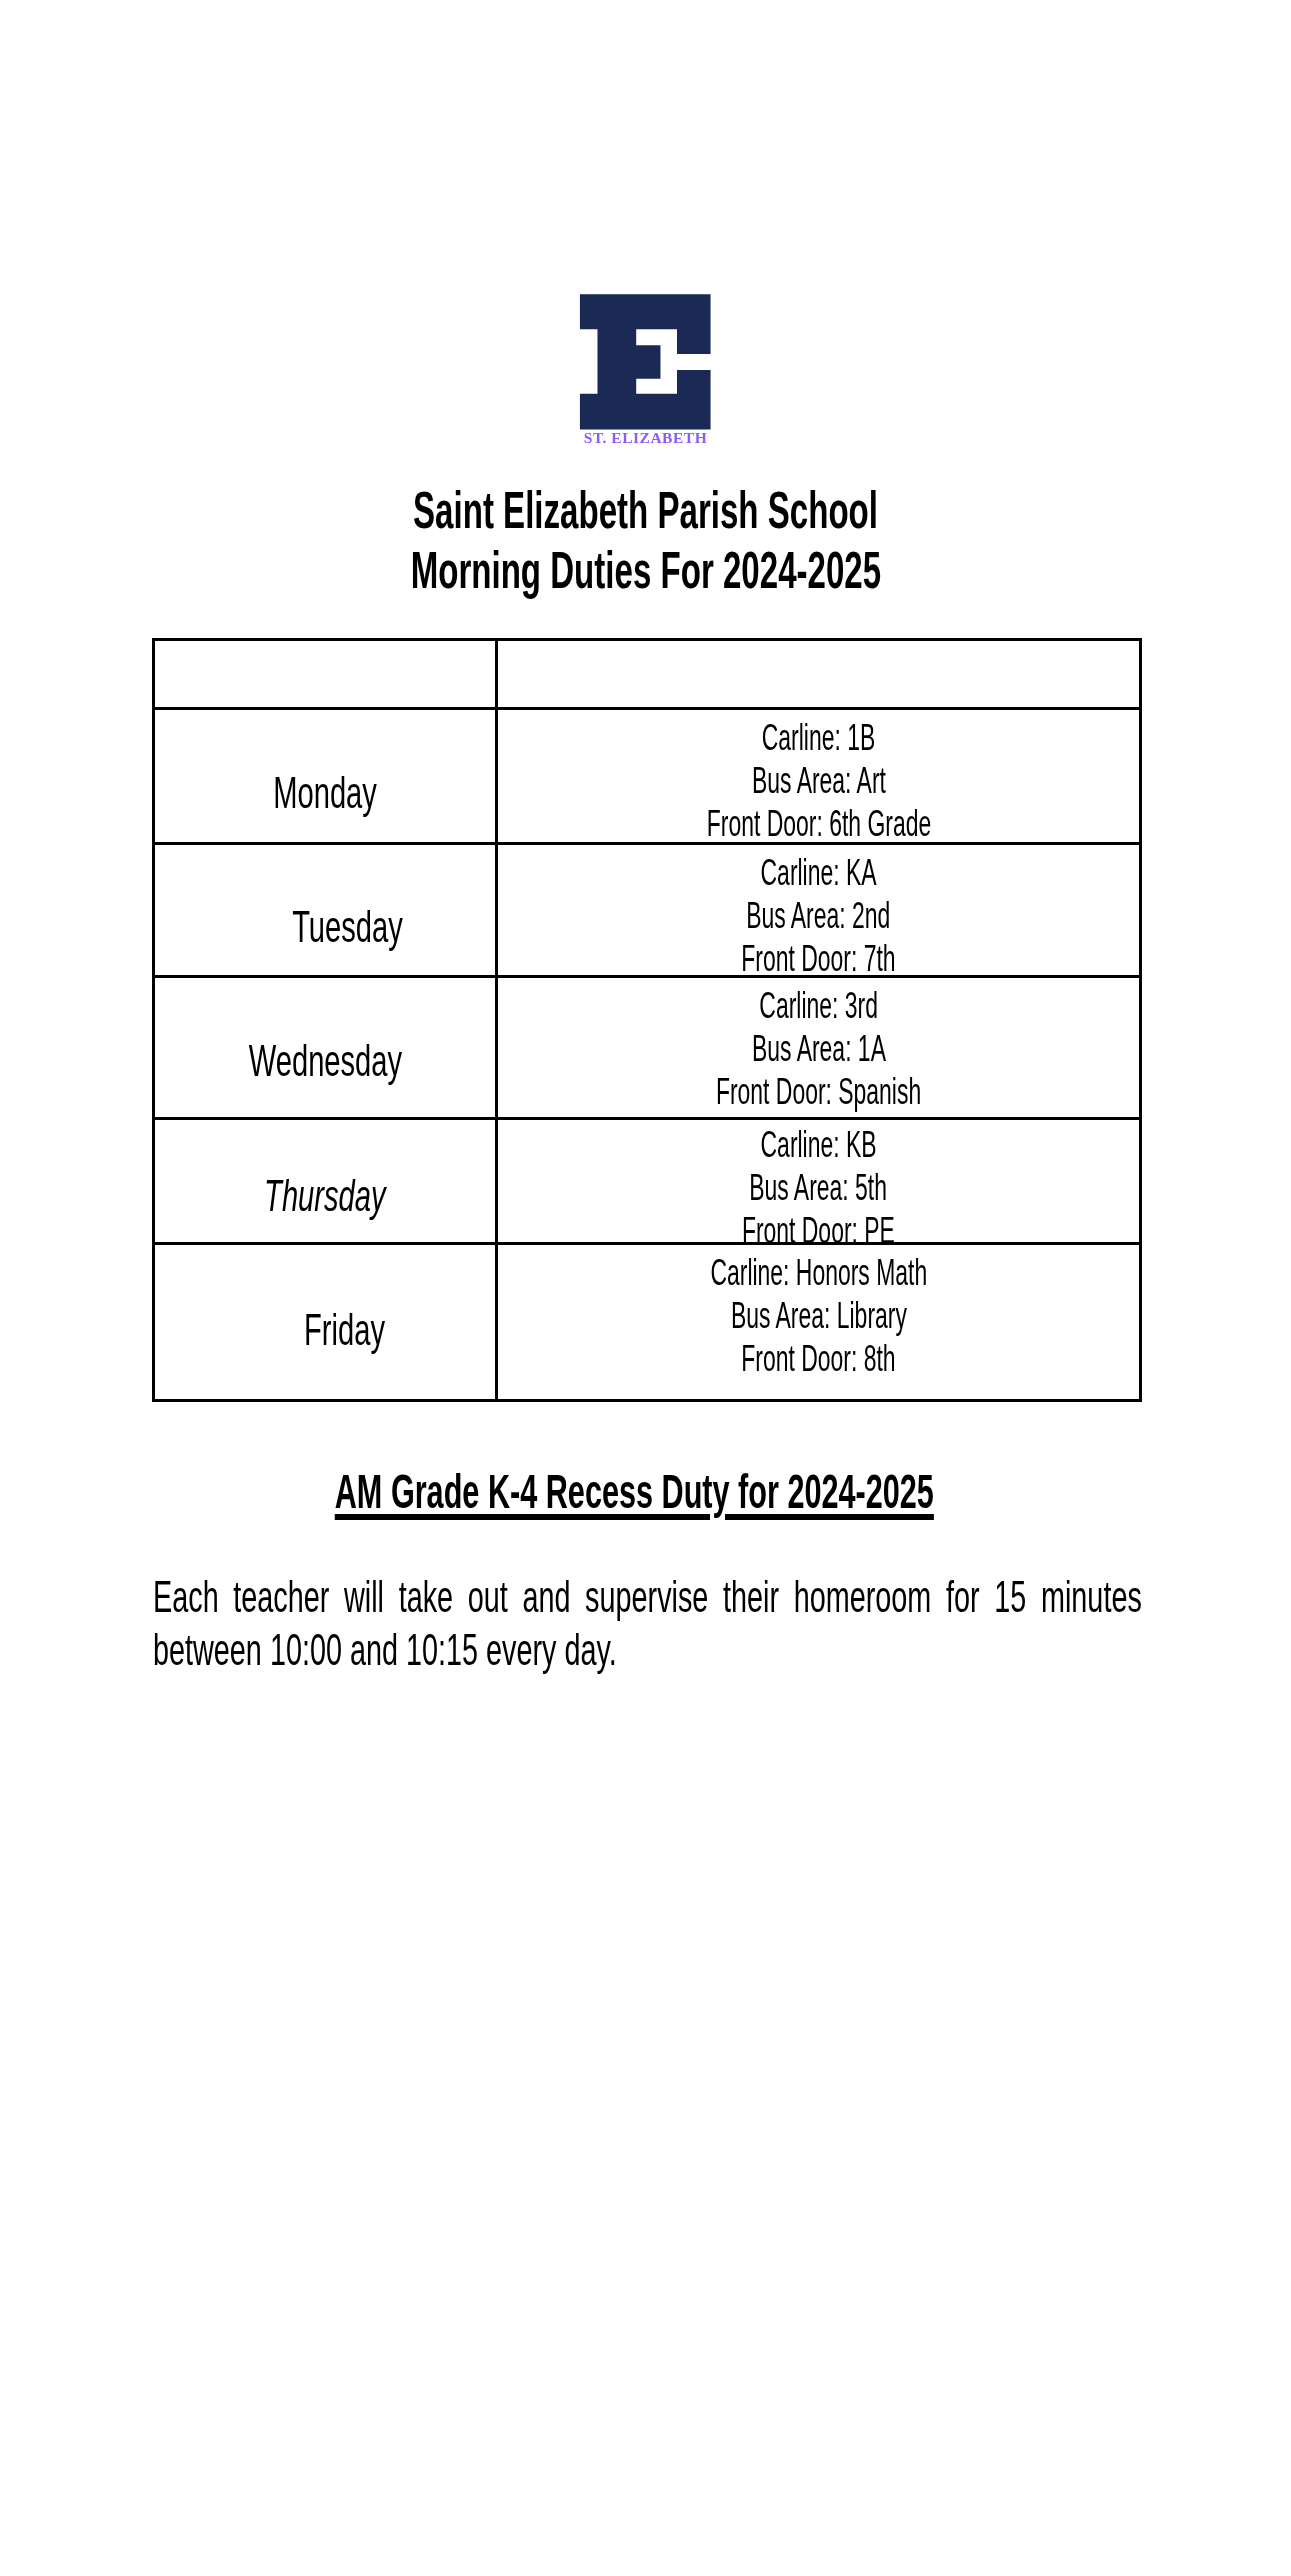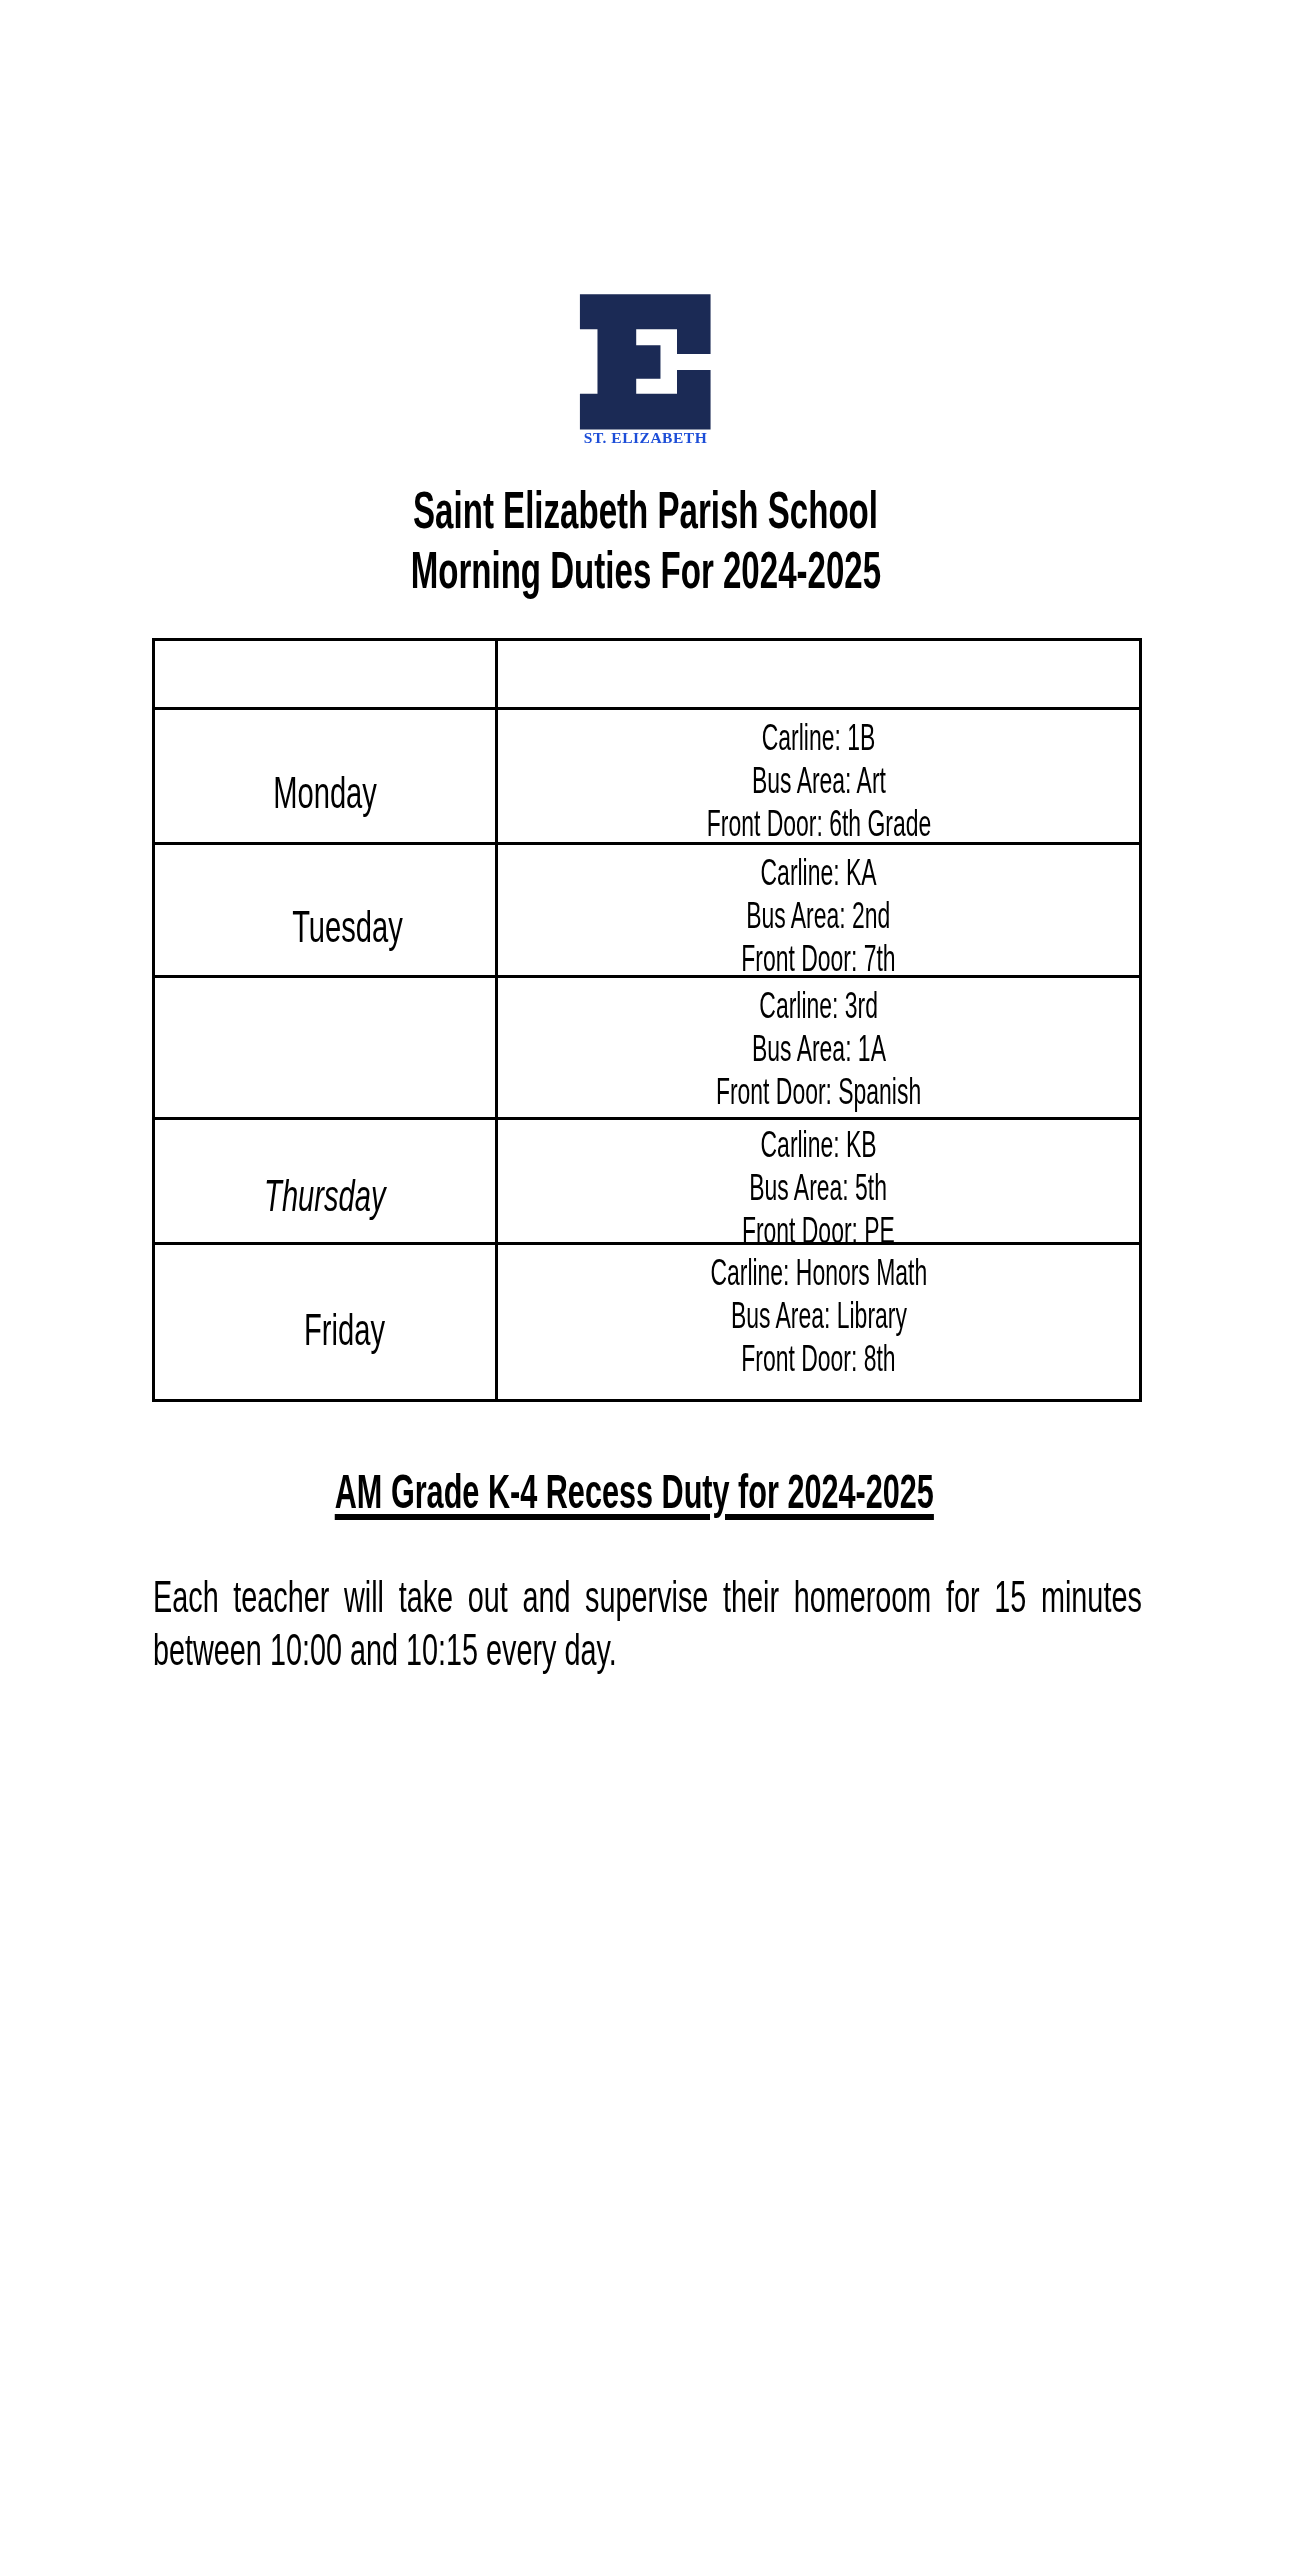--- a/index.html
+++ b/index.html
@@ -174,21 +174,21 @@
 </style>
 </head>
 <body>
 
 <div class="logo">
   <svg width="145" height="142" viewBox="0 0 280 275">
 
     <path fill="#1b2a55" d="M13 10 H266 V126 H201 V157 H266 V272 H13 V203 H47 V78 H13 Z
          M122 78 V109 H169 V174 H122 V203 H201 V78 Z" fill-rule="evenodd"></path>
   </svg>
-  <div class="logo-text" style="color:#1d4ed8;">ST. ELIZABETH</div>
+  <div class="logo-text" style="color:#8b5cf6;">ST. ELIZABETH</div>
 </div>
 
 <div class="title-line" style="top: 484px;">
   <span>Saint Elizabeth Parish School</span>
 </div>
 <div class="title-line" style="top: 544px;">
   <span>Morning Duties For 2024-2025</span>
 </div>
 
 <div class="duty-table">
@@ -227,20 +227,25 @@
     <div class="duty-cell">
       <div class="duty-lines">
         <div class="duty-line"><span>Carline: KA</span></div>
         <div class="duty-line"><span>Bus Area: 2nd</span></div>
         <div class="duty-line"><span>Front Door: 7th</span></div>
       </div>
     </div>
   </div>
 
   <div class="row" style="top:334px; height:143px;">
+    <div class="day-cell">
+      <div class="day-label" style="top:60px;">
+        <span>Wednesday</span>
+      </div>
+    </div>
     <div class="duty-cell">
       <div class="duty-lines">
         <div class="duty-line"><span>Carline: 3rd</span></div>
         <div class="duty-line"><span>Bus Area: 1A</span></div>
         <div class="duty-line"><span>Front Door: Spanish</span></div>
       </div>
     </div>
   </div>
 
   <div class="row" style="top:476px; height:125px;">

